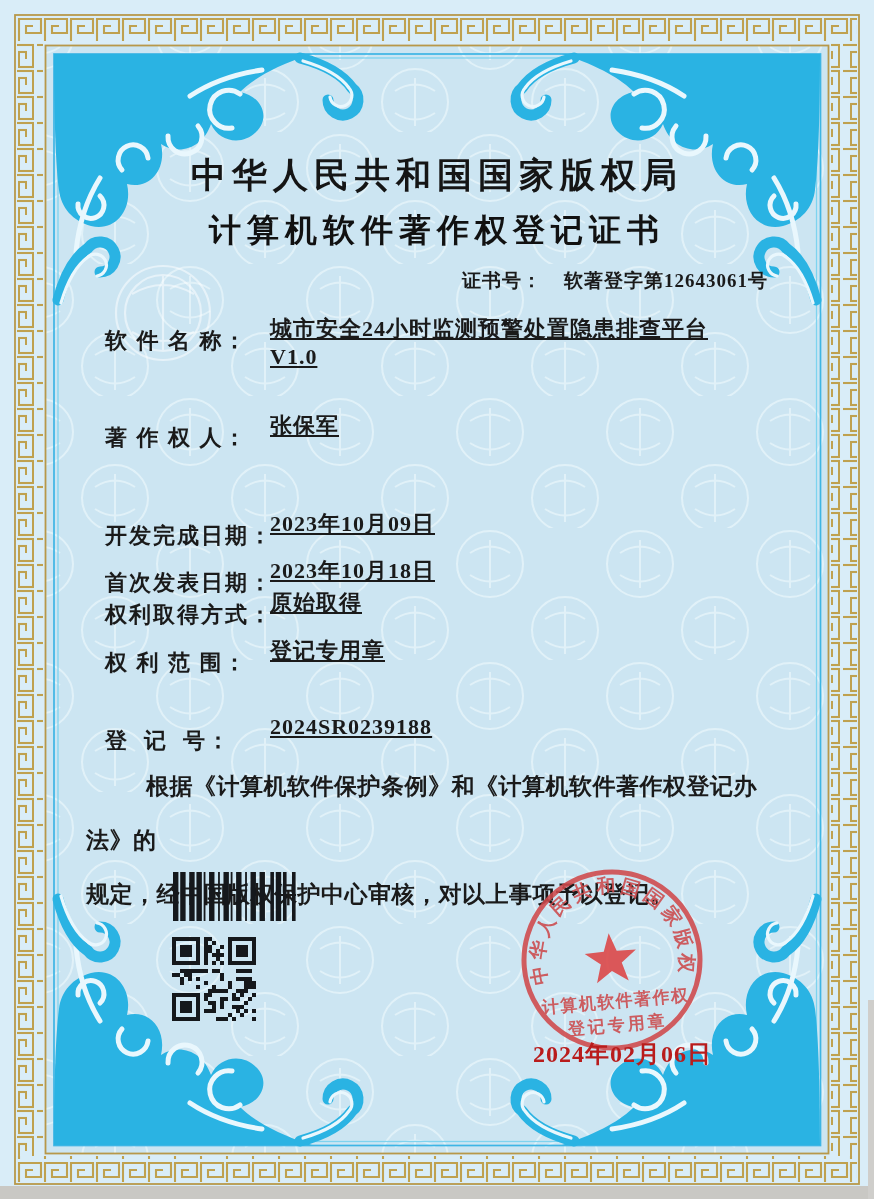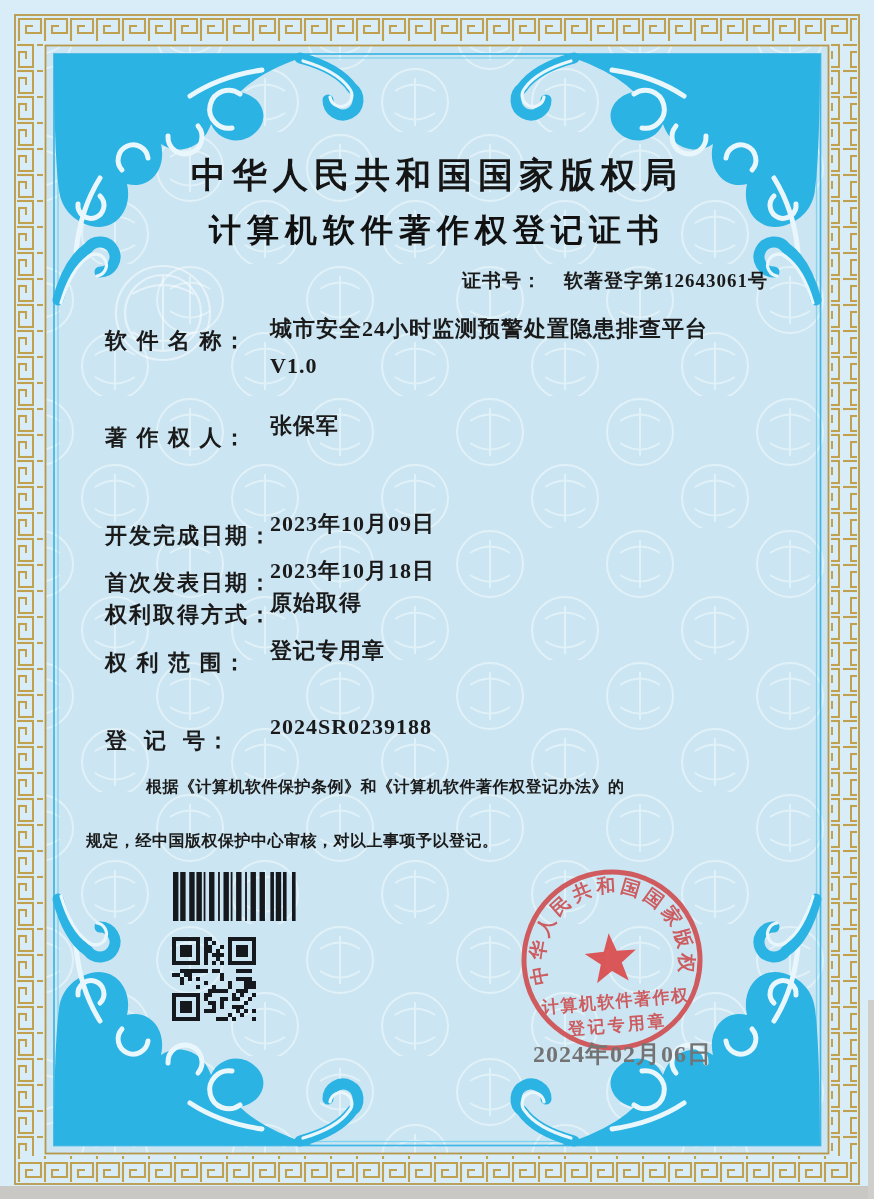--- a/index.html
+++ b/index.html
@@ -18,29 +18,29 @@
   .doc-title{
     left:0;right:0;top:209px;text-align:center;
     font-size:32px;font-weight:700;letter-spacing:6px;color:#111;
   }
   .certno{
     top:268px;right:106px;font-size:19px;font-weight:700;letter-spacing:1px;
   }
   .certno .lbl{margin-right:22px;}
   .field-row{left:105px;font-size:22px;font-weight:700;}
   .field-label{white-space:pre;letter-spacing:2px;display:inline-block;margin-top:12px;}
-  .field-value{position:absolute;left:165px;white-space:pre;letter-spacing:1px;}
-  .field-value .v2{display:block;margin-top:9px;}
+  .field-value{position:absolute;left:165px;white-space:pre;letter-spacing:1px;text-decoration:underline;}
+  .field-value .v2{display:block;}
   .statement{
-    left:86px;top:760px;width:708px;font-size:16px;font-weight:700;
+    left:86px;top:760px;width:708px;font-size:23px;font-weight:700;
     line-height:54px;letter-spacing:0.5px;
   }
   .statement .l1{text-indent:60px;}
   .issue-date{
-    left:533px;top:1038px;font-size:24px;font-weight:700;letter-spacing:1px;color:#737373;
+    left:533px;top:1038px;font-size:24px;font-weight:700;letter-spacing:1px;color:#b91c1c;
   }
   .photo-edge-bottom{left:0;top:1186px;width:874px;height:13px;background:#c9c8c4;}
   .photo-edge-right{left:868px;top:1000px;width:6px;height:199px;background:#cfcecb;}
 </style>
 </head>
 <body>
 
 <svg class="layer" width="874" height="1199" viewBox="0 0 874 1199">
   <defs>
     <pattern id="wm" width="150" height="132" patternUnits="userSpaceOnUse">

